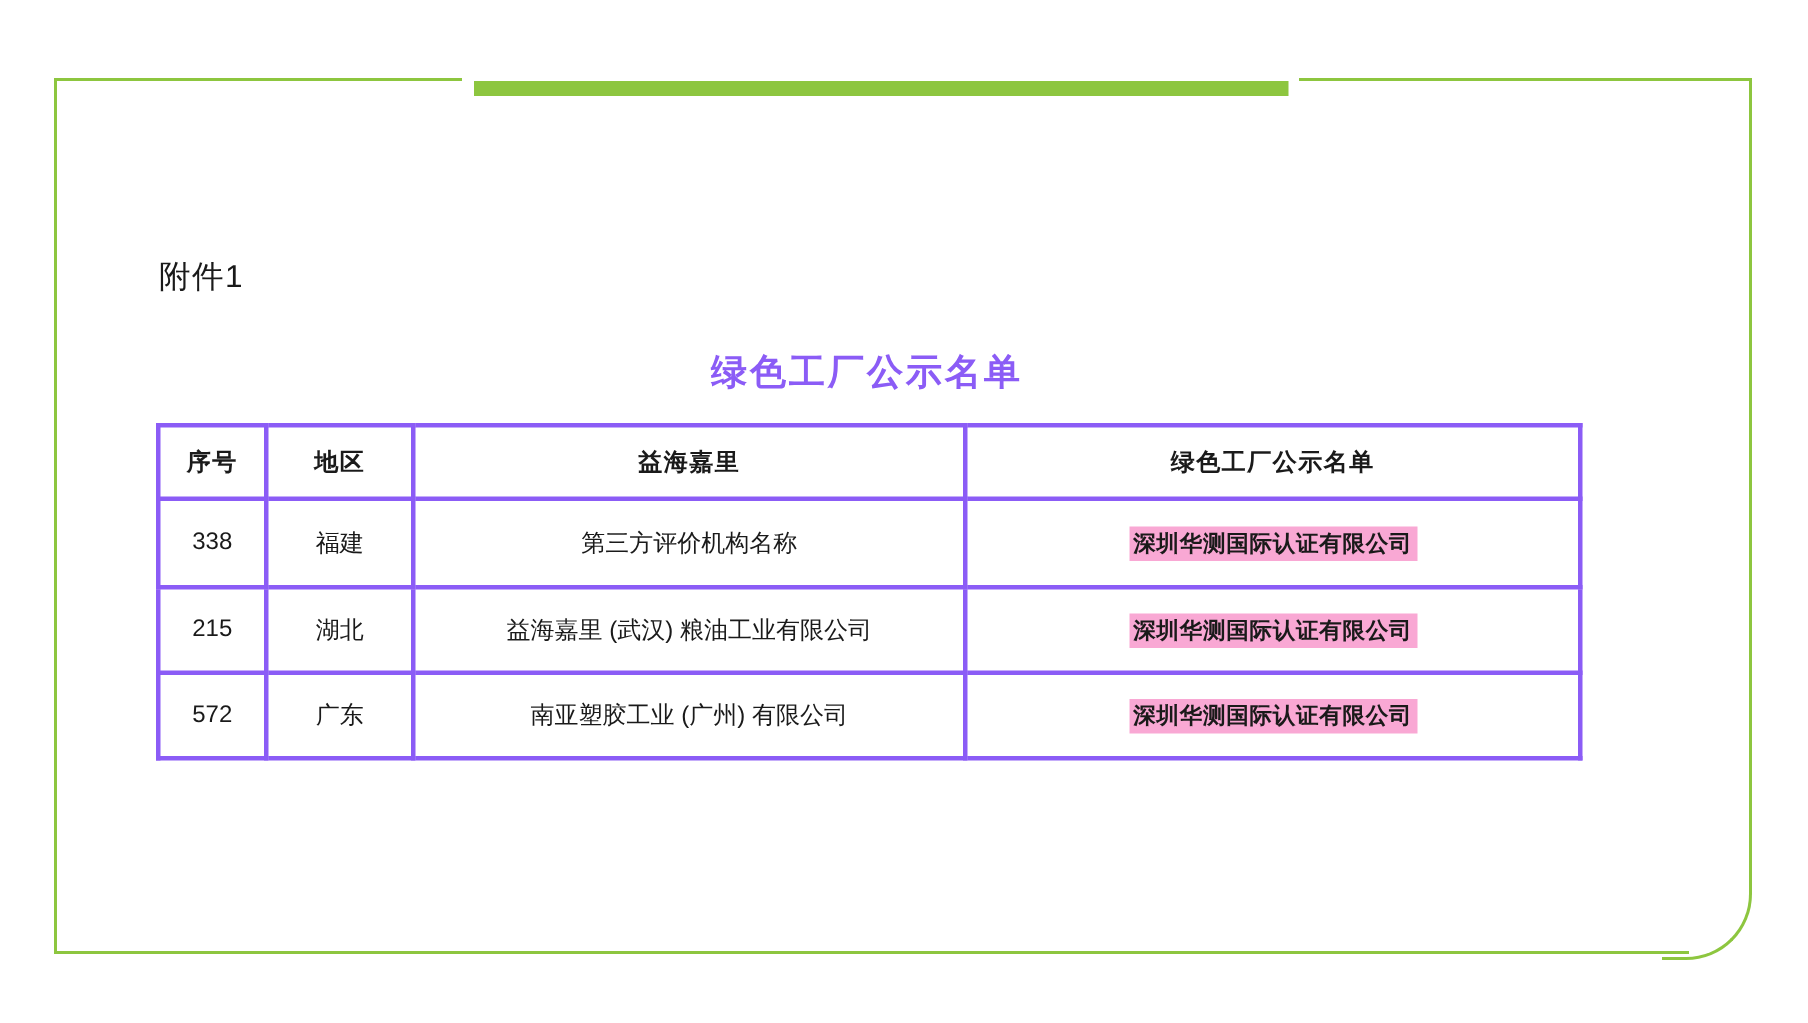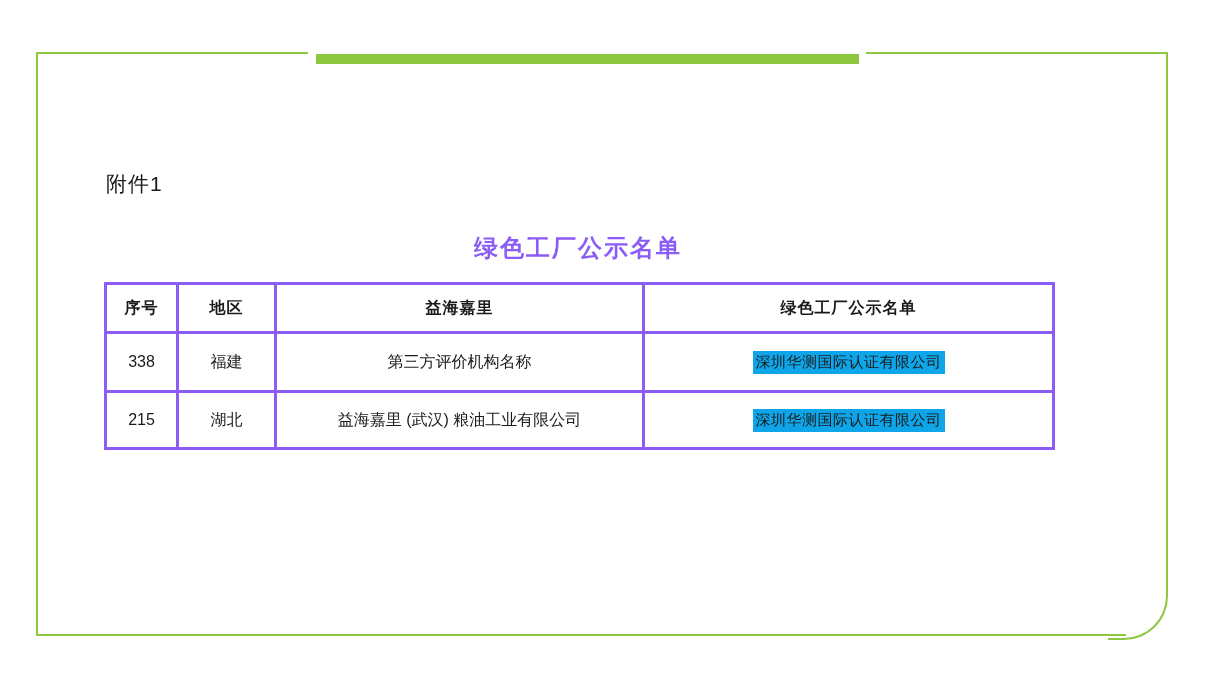--- a/index.html
+++ b/index.html
@@ -133,23 +133,23 @@
     font-size: 16px;
     font-weight: 400;
   }
   col.c-no   { width: 72px; }
   col.c-reg  { width: 98px; }
   col.c-fac  { width: 368px; }
   col.c-org  { width: 410px; }
 
   td.num { font-size: 17px; }
   .hl {
-    background: #0ea5e9;
+    background: #f9a8d4;
     padding: 2px 3px;
-    font-weight: normal;
+    font-weight: bold;
     letter-spacing: 0.5px;
     font-size: 15px;
     display: inline-block;
   }
   tbody tr:nth-child(2) td, tbody tr:nth-child(3) td { height: 52px; }
 </style>
 </head>
 <body>
 
 <div class="slide">
@@ -189,17 +189,23 @@
           <td>福建</td>
           <td>第三方评价机构名称</td>
           <td><span class="hl">深圳华测国际认证有限公司</span></td>
         </tr>
         <tr>
           <td class="num">215</td>
           <td>湖北</td>
           <td>益海嘉里 (武汉) 粮油工业有限公司</td>
           <td><span class="hl">深圳华测国际认证有限公司</span></td>
         </tr>
+        <tr>
+          <td class="num">572</td>
+          <td>广东</td>
+          <td>南亚塑胶工业 (广州) 有限公司</td>
+          <td><span class="hl">深圳华测国际认证有限公司</span></td>
+        </tr>
       </tbody>
     </table>
 
   </div>
 </div>
 
 </body></html>

